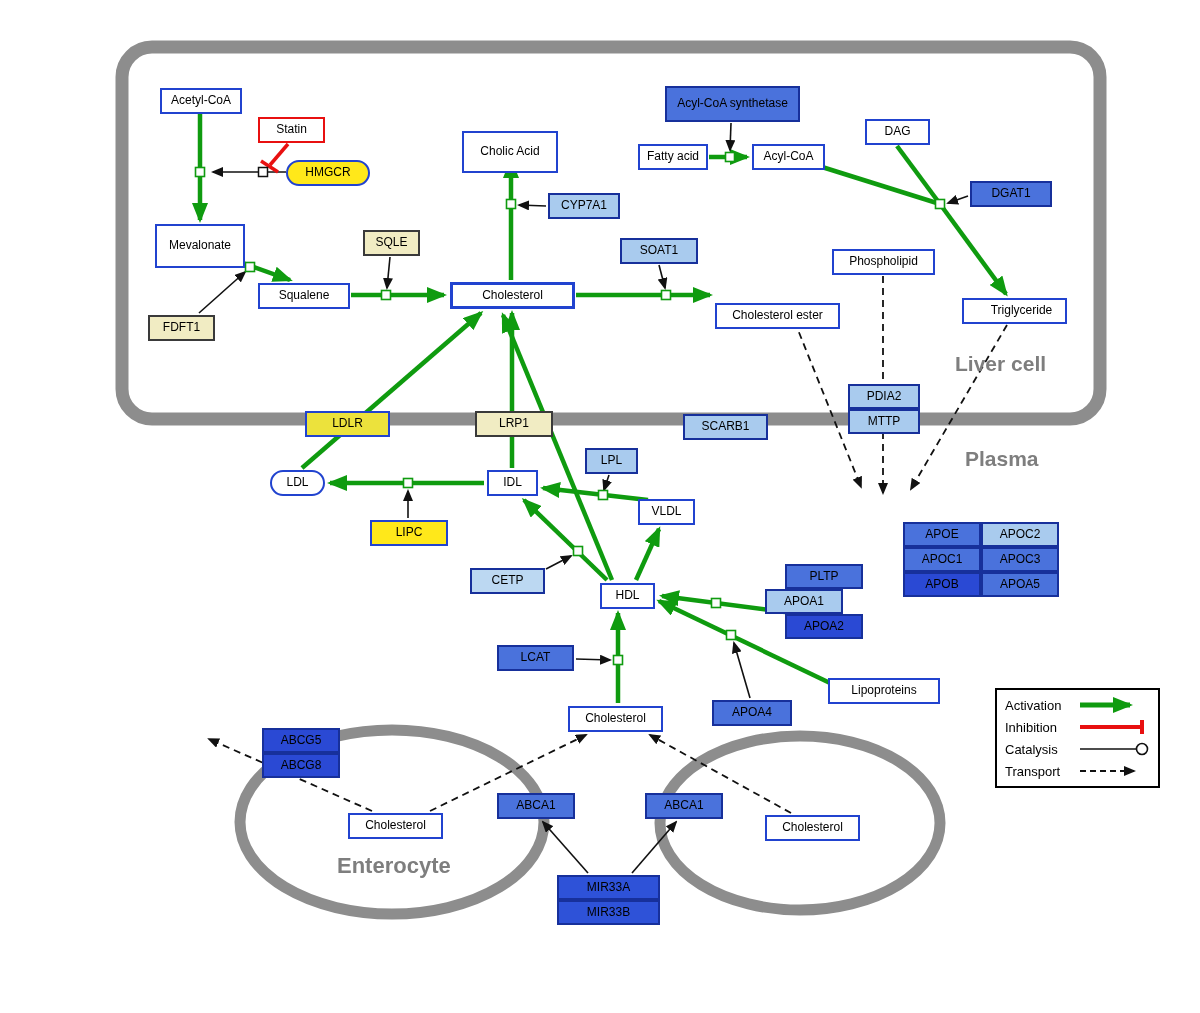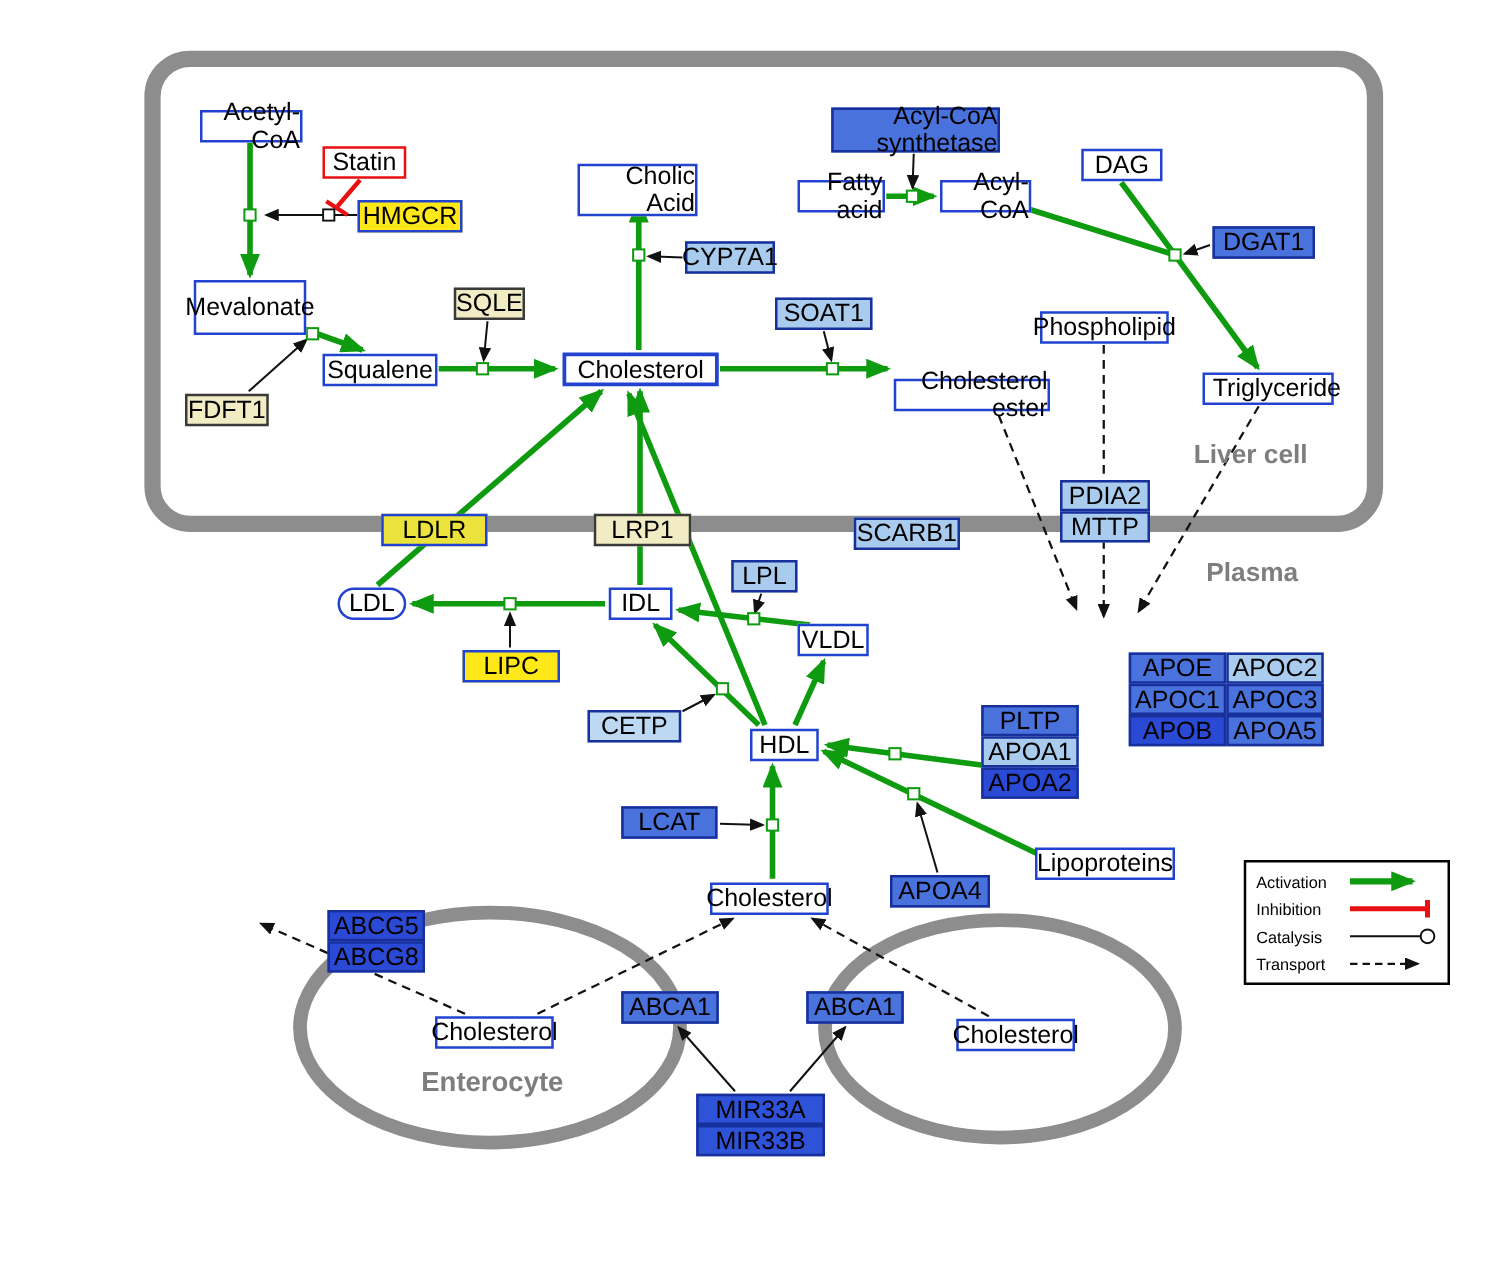--- a/index.html
+++ b/index.html
@@ -1,20 +1,20 @@
 <!DOCTYPE html>
 <html><head>
 <meta charset="utf-8">
 <style>
   html,body{margin:0;padding:0;background:#fff;}
   #stage{position:relative;width:1200px;height:1013px;background:#fff;overflow:hidden;
          font-family:"Liberation Sans",sans-serif;}
   #edges{position:absolute;left:0;top:0;}
   .n{position:absolute;display:flex;align-items:center;justify-content:center;
-     box-sizing:border-box;text-align:right;font-size:20px;color:#000;
+     box-sizing:border-box;text-align:left;font-size:12px;color:#000;
      background:#fff;border:2px solid #2143cf;line-height:1.1;}
   .metB{border-width:3px;}
   .drug{border-color:#e81010;border-width:2.5px;}
   .yel{background:#ffe81a;border-color:#2143cf;}
   .yel2{background:#ece23c;border-color:#2143cf;}
   .crm{background:#f1ecc3;border-color:#3a3a3a;}
   .lb{background:#a9cbee;border-color:#17309b;}
   .lb2{background:#bcd8f2;border-color:#17309b;}
   .mb{background:#4a72dc;border-color:#17309b;}
   .db{background:#2a49d4;border-color:#17309b;}
@@ -117,21 +117,21 @@
   </g>
   <rect x="258.5" y="167.5" width="9" height="9" fill="#fff" stroke="#111" stroke-width="1.5"></rect>
 </svg>
 
 <div class="rgn rgn-lg" style="left:955px;top:352px;">Liver cell</div>
 <div class="rgn rgn-lg" style="left:965px;top:447px;">Plasma</div>
 <div class="rgn rgn-md" style="left:337px;top:853px;">Enterocyte</div>
 
 <div class="n" style="left:160px;top:88px;width:82px;height:26px;">Acetyl-CoA</div>
 <div class="n drug" style="left:258px;top:117px;width:67px;height:26px;">Statin</div>
-<div class="n yel" style="left:286px;top:160px;width:84px;height:26px;">HMGCR</div>
+<div class="n yel" style="left:286px;top:160px;width:84px;height:26px;border-radius:13px;">HMGCR</div>
 <div class="n" style="left:155px;top:224px;width:90px;height:44px;">Mevalonate</div>
 <div class="n crm" style="left:363px;top:230px;width:57px;height:26px;">SQLE</div>
 <div class="n crm" style="left:148px;top:315px;width:67px;height:26px;">FDFT1</div>
 <div class="n" style="left:258px;top:283px;width:92px;height:26px;">Squalene</div>
 <div class="n metB" style="left:450px;top:282px;width:125px;height:27px;">Cholesterol</div>
 <div class="n" style="left:462px;top:131px;width:96px;height:42px;">Cholic Acid</div>
 <div class="n lb" style="left:548px;top:193px;width:72px;height:26px;">CYP7A1</div>
 <div class="n lb" style="left:620px;top:238px;width:78px;height:26px;">SOAT1</div>
 <div class="n" style="left:715px;top:283px;width:125px;height:26px;margin-top:20px;">Cholesterol ester</div>
 <div class="n mb" style="left:665px;top:86px;width:135px;height:36px;">Acyl-CoA synthetase</div>
@@ -149,21 +149,21 @@
 <div class="n lb" style="left:848px;top:409px;width:72px;height:25px;">MTTP</div>
 
 <div class="n" style="left:270px;top:470px;width:55px;height:26px;border-radius:13px;">LDL</div>
 <div class="n" style="left:487px;top:470px;width:51px;height:26px;">IDL</div>
 <div class="n lb" style="left:585px;top:448px;width:53px;height:26px;">LPL</div>
 <div class="n" style="left:638px;top:499px;width:57px;height:26px;">VLDL</div>
 <div class="n yel" style="left:370px;top:520px;width:78px;height:26px;">LIPC</div>
 <div class="n lb2" style="left:470px;top:568px;width:75px;height:26px;">CETP</div>
 <div class="n" style="left:600px;top:583px;width:55px;height:26px;">HDL</div>
 <div class="n mb" style="left:785px;top:564px;width:78px;height:25px;">PLTP</div>
-<div class="n lb" style="left:785px;top:589px;width:78px;height:25px;">APOA1</div>
+<div class="n lb" style="left:765px;top:589px;width:78px;height:25px;">APOA1</div>
 <div class="n db" style="left:785px;top:614px;width:78px;height:25px;">APOA2</div>
 <div class="n mb" style="left:497px;top:645px;width:77px;height:26px;">LCAT</div>
 <div class="n mb" style="left:712px;top:700px;width:80px;height:26px;">APOA4</div>
 <div class="n" style="left:828px;top:678px;width:112px;height:26px;">Lipoproteins</div>
 <div class="n" style="left:568px;top:706px;width:95px;height:26px;">Cholesterol</div>
 
 <div class="n mb" style="left:903px;top:522px;width:78px;height:25px;">APOE</div>
 <div class="n lb" style="left:981px;top:522px;width:78px;height:25px;">APOC2</div>
 <div class="n mb" style="left:903px;top:547px;width:78px;height:25px;">APOC1</div>
 <div class="n mb" style="left:981px;top:547px;width:78px;height:25px;">APOC3</div>

